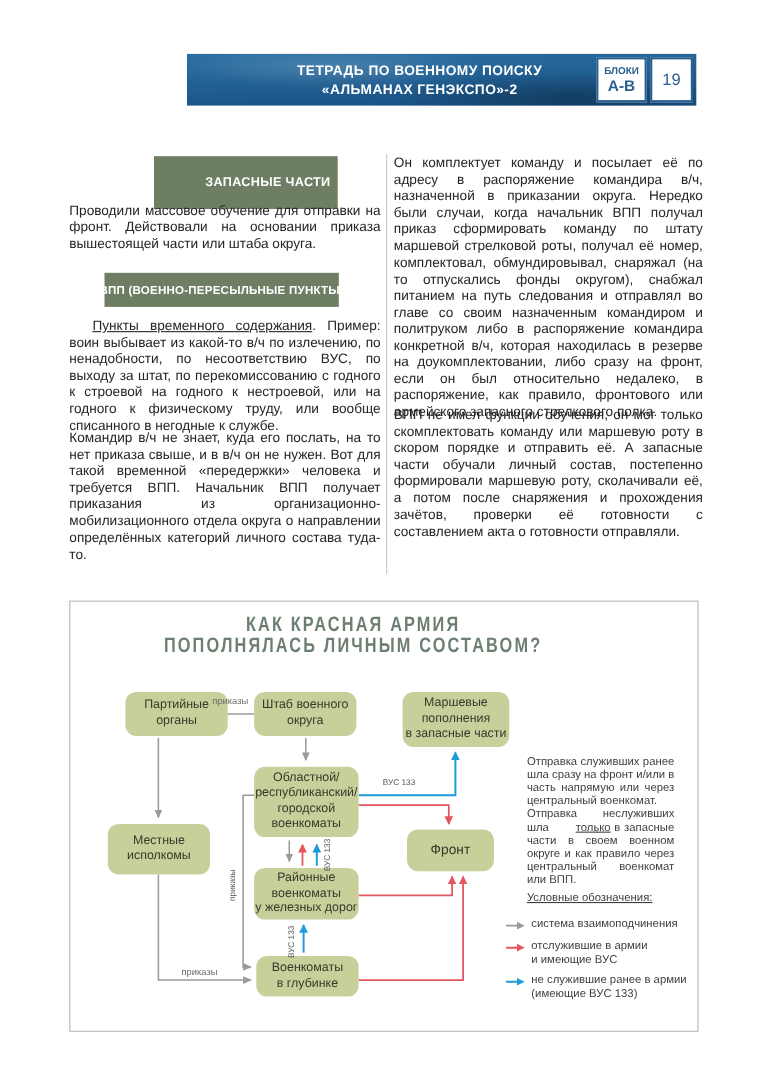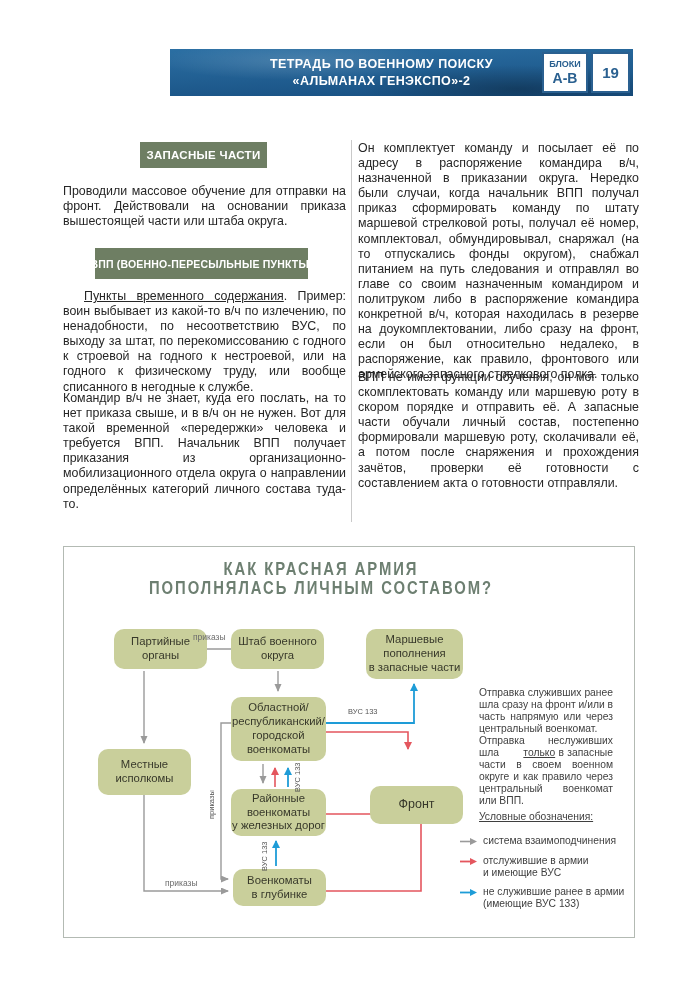--- a/index.html
+++ b/index.html
@@ -17,44 +17,44 @@
         radial-gradient(ellipse 220px 30px at 28% 25%, rgba(255,255,255,.16), transparent 65%),
         radial-gradient(ellipse 260px 40px at 75% 85%, rgba(0,0,0,.28), transparent 60%),
         linear-gradient(178deg,#2b6fa3,#174e80);}
   .header-title{position:absolute;left:60px;right:100px;top:0;height:100%;display:flex;flex-direction:column;
       align-items:center;justify-content:center;color:#fff;font-weight:bold;font-size:12.5px;letter-spacing:.4px;line-height:17px;text-align:center;}
   .hdr-box{position:absolute;top:3px;background:#fff;border:2px solid #2a6090;color:#2a6090;
       display:flex;flex-direction:column;align-items:center;justify-content:center;box-sizing:border-box;}
   .blocks-box{left:372px;width:46px;height:41px;line-height:1;}
   .blocks-box .b1{font-size:9px;font-weight:bold;margin-bottom:2px;}
   .blocks-box .b2{font-size:14px;font-weight:bold;}
-  .pagenum-box{left:421px;width:39px;height:41px;font-size:15px;font-weight:bold;}
+  .pagenum-box{left:421px;width:39px;height:41px;font-size:15px;font-weight:normal;}
   
   .col-divider{position:absolute;left:351px;top:140px;width:1px;height:382px;background:#c9c9c9;}
   .badge{position:absolute;background:#6e7e63;color:#fff;font-weight:bold;display:flex;
          align-items:center;justify-content:center;white-space:nowrap;}
-  .badge1{left:140px;top:142px;width:127px;height:26px;font-size:11.5px;letter-spacing:.3px;}
+  .badge1{left:140px;top:142px;width:127px;height:48px;font-size:11.5px;letter-spacing:.3px;padding-left:40px;}
   .badge2{left:95px;top:248px;width:213px;height:31px;font-size:10.5px;letter-spacing:.2px;}
   .para{position:absolute;width:283px;font-size:12.4px;line-height:15.1px;text-align:justify;color:#262626;}
   .lp1{left:63px;top:184px;} .lp2{left:63px;top:289px;} .lp3{left:63px;top:391px;}
   .rp1{left:358px;top:141px;width:281px;} .rp2{left:358px;top:370px;width:281px;}
   .u{text-decoration:underline;margin-left:21px;}
   
   .diagram{position:absolute;left:63px;top:546px;width:570px;height:390px;border:1px solid #b3bab3;background:#fff;}
   .dg-title{position:absolute;left:0;top:12px;width:514px;text-align:center;color:#6d7f71;font-weight:bold;
             font-size:19px;line-height:19px;letter-spacing:2.5px;transform:scaleX(.78);transform-origin:50% 0;white-space:pre-line;}
   .flow-svg{position:absolute;left:0;top:0;}
   .node{position:absolute;background:#c9cf9b;border-radius:10px;color:#37382a;font-size:11.3px;line-height:13.8px;
         display:flex;align-items:center;justify-content:center;text-align:center;white-space:pre-line;}
   .n-party{left:34px;top:82px;width:93px;height:40px;margin-left:16px;}
   .n-hq{left:167px;top:82px;width:93px;height:40px;}
   .n-march{left:302px;top:82px;width:97px;height:50px;}
   .n-oblast{left:167px;top:150px;width:95px;height:64px;}
   .n-local{left:34px;top:202px;width:93px;height:46px;}
-  .n-front{left:306px;top:207px;width:93px;height:38px;font-size:12.5px;margin-top:32px;}
+  .n-front{left:306px;top:207px;width:79px;height:38px;font-size:12.5px;}
   .n-rayon{left:167px;top:242px;width:95px;height:47px;}
   .n-remote{left:169px;top:322px;width:93px;height:37px;}
   .flabel{position:absolute;font-size:8.5px;color:#6d6d6d;white-space:nowrap;}
   .vlabel{writing-mode:vertical-rl;transform:rotate(180deg);font-size:7.5px;color:#555;}
   .vus{font-size:7.5px;color:#555;}
   .note{position:absolute;left:415px;width:134px;font-size:10.3px;line-height:11.9px;color:#3f3f3f;text-align:justify;}
   .note1{top:102px;} .note2{top:140px;} .note3{top:188px;}
   .legend-title{position:absolute;left:415px;top:264px;font-size:10.3px;color:#3f3f3f;text-decoration:underline;}
   .legend-item{position:absolute;left:396px;display:flex;align-items:flex-start;}
   .legend-item svg{margin-top:2px;flex:0 0 auto;}

